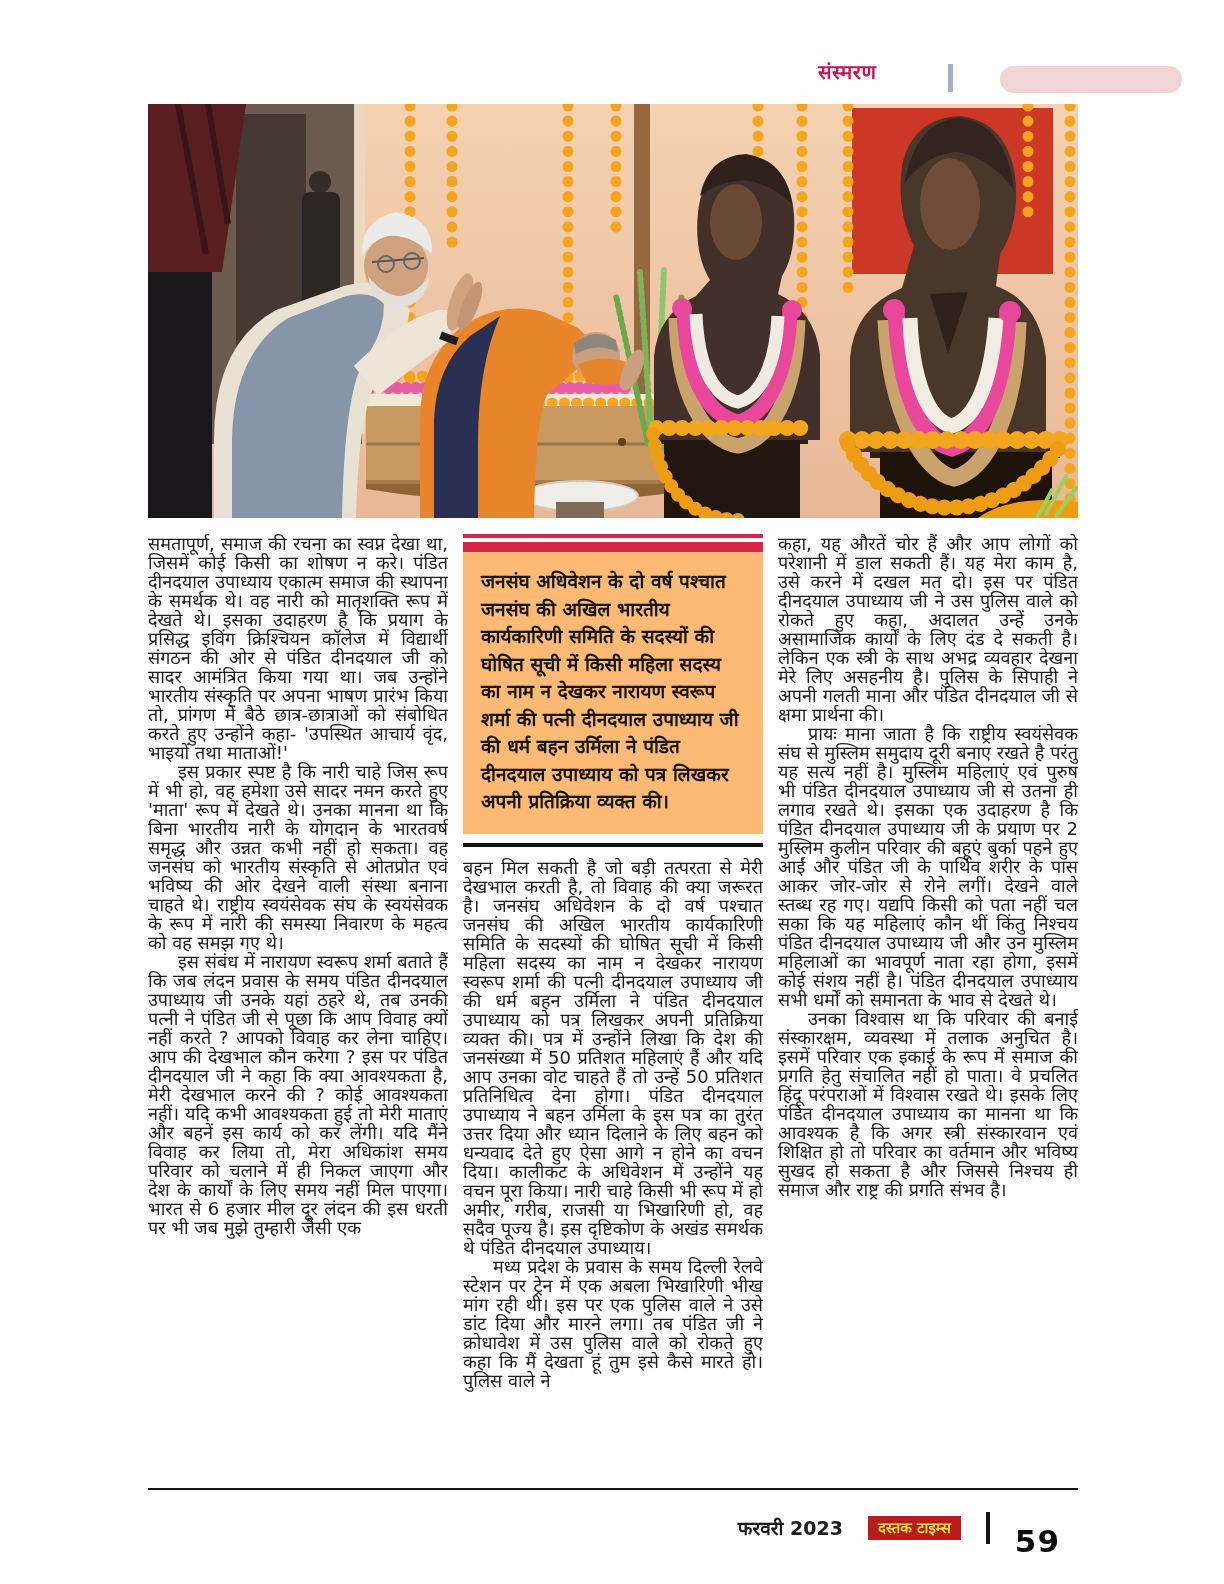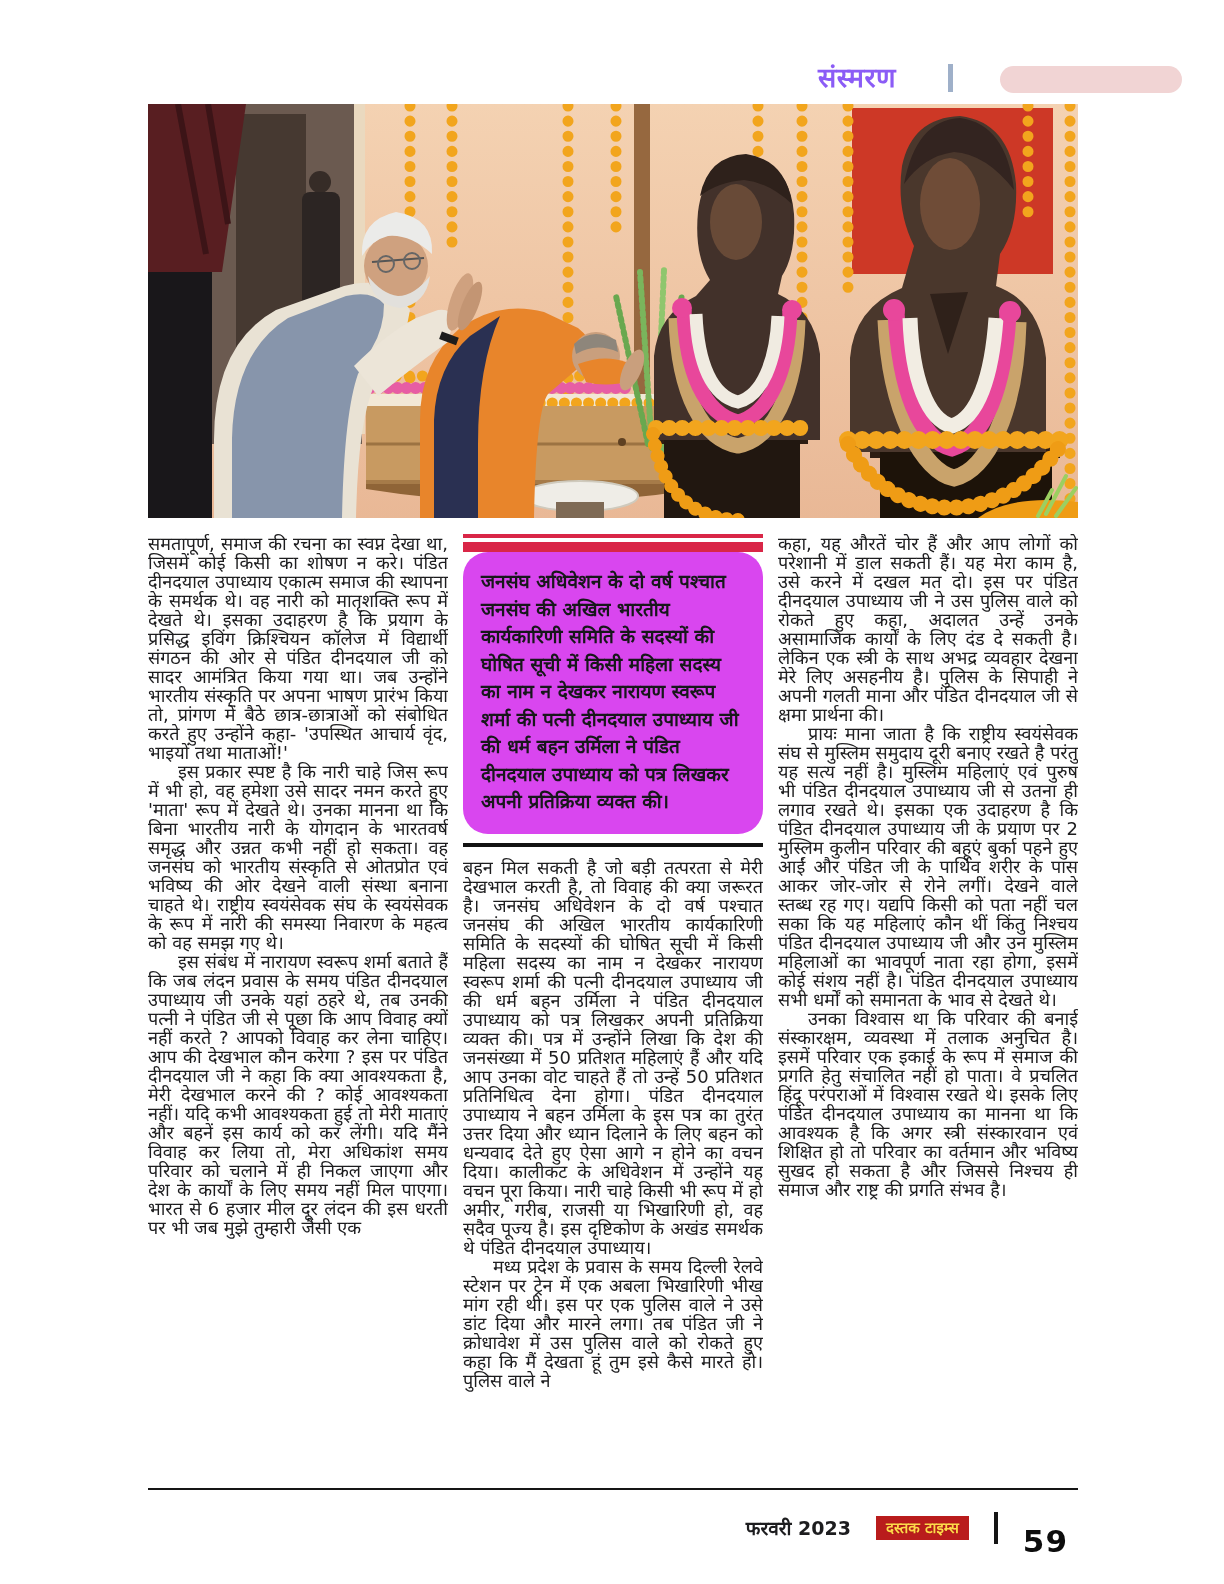--- a/index.html
+++ b/index.html
@@ -3,21 +3,21 @@
 <meta charset="utf-8">
 <style>
   html,body{margin:0;padding:0;background:#ffffff;}
   .page{
     position:relative;width:1224px;height:1584px;background:#ffffff;
     font-family:"DejaVu Sans",sans-serif;color:#1c1c1e;overflow:hidden;
   }
   
   .section-title{
     position:absolute;left:818px;top:58px;width:110px;
-    font-size:27px;font-weight:bold;color:#8b5cf6;letter-spacing:.5px;
+    font-size:20px;font-weight:bold;color:#be185d;letter-spacing:.5px;
   }
   .header-bar{
     position:absolute;left:948px;top:64px;width:5px;height:28px;background:#9fb0c9;
   }
   .header-pill{
     position:absolute;left:1000px;top:66px;width:182px;height:27px;
     background:#f1d4d4;border-radius:14px;
   }
   
   .photo-wrap{
@@ -33,33 +33,33 @@
   .col{width:300px;flex:0 0 300px;overflow:hidden;}
   .col p{
     margin:0;font-size:18px;line-height:19px;text-align:justify;
     color:#1c1c1e;
   }
   .col p.ind{text-indent:30px;}
   
   .qbar-thin{height:4px;background:#d92647;margin-bottom:4px;}
   .qbar-thick{height:10px;background:#d92647;}
   .qbox{
-    background:#d946ef;padding:16px 18px 18px 18px;border-radius:25px;
+    background:#fdba74;padding:16px 18px 18px 18px;
   }
   .qbox .qtext{
     font-size:19px;line-height:27.5px;font-weight:bold;color:#17171a;
     text-align:left;margin:0;
   }
   .qrule{height:4px;background:#121212;margin:9px 0 11px 0;}
   
   .footer-rule{
     position:absolute;left:148px;top:1488px;width:930px;height:2px;background:#151515;
   }
   .footer-row{
-    position:absolute;right:156px;top:1497px;display:flex;align-items:center;gap:25px;
+    position:absolute;right:164px;top:1497px;display:flex;align-items:center;gap:25px;
   }
   .footer-date{font-size:19px;font-weight:bold;color:#1d1d1f;}
   .footer-logo{
     background:#b91c1c;color:#ffd94a;font-weight:bold;font-size:15px;
     padding:3px 10px;line-height:1.2;white-space:nowrap;
     text-shadow:0 0 1px #8c0f0f;
   }
   .footer-div{width:4px;height:32px;background:#151515;}
   .footer-page{font-size:31px;font-weight:bold;color:#0d0d0d;letter-spacing:1px;margin-top:26px;}
 </style>

